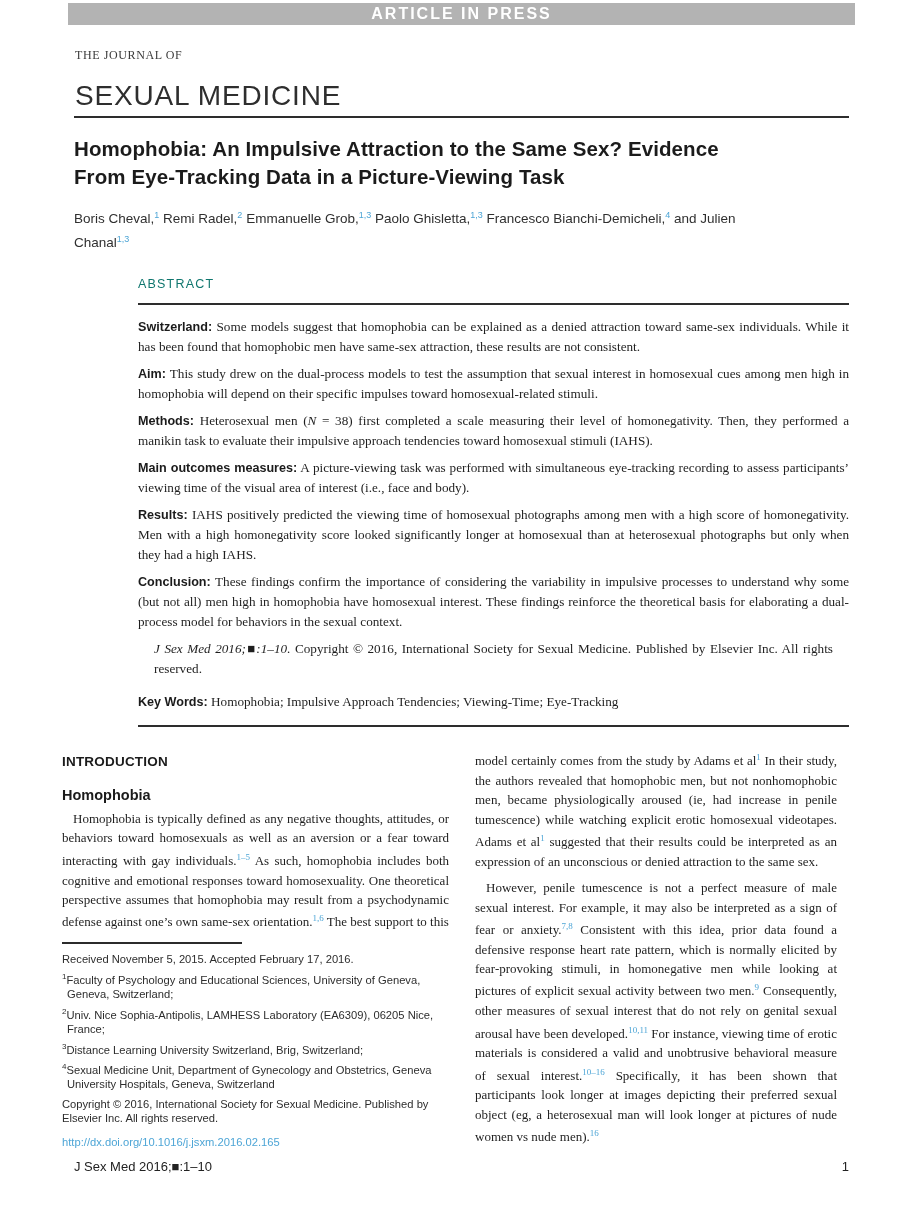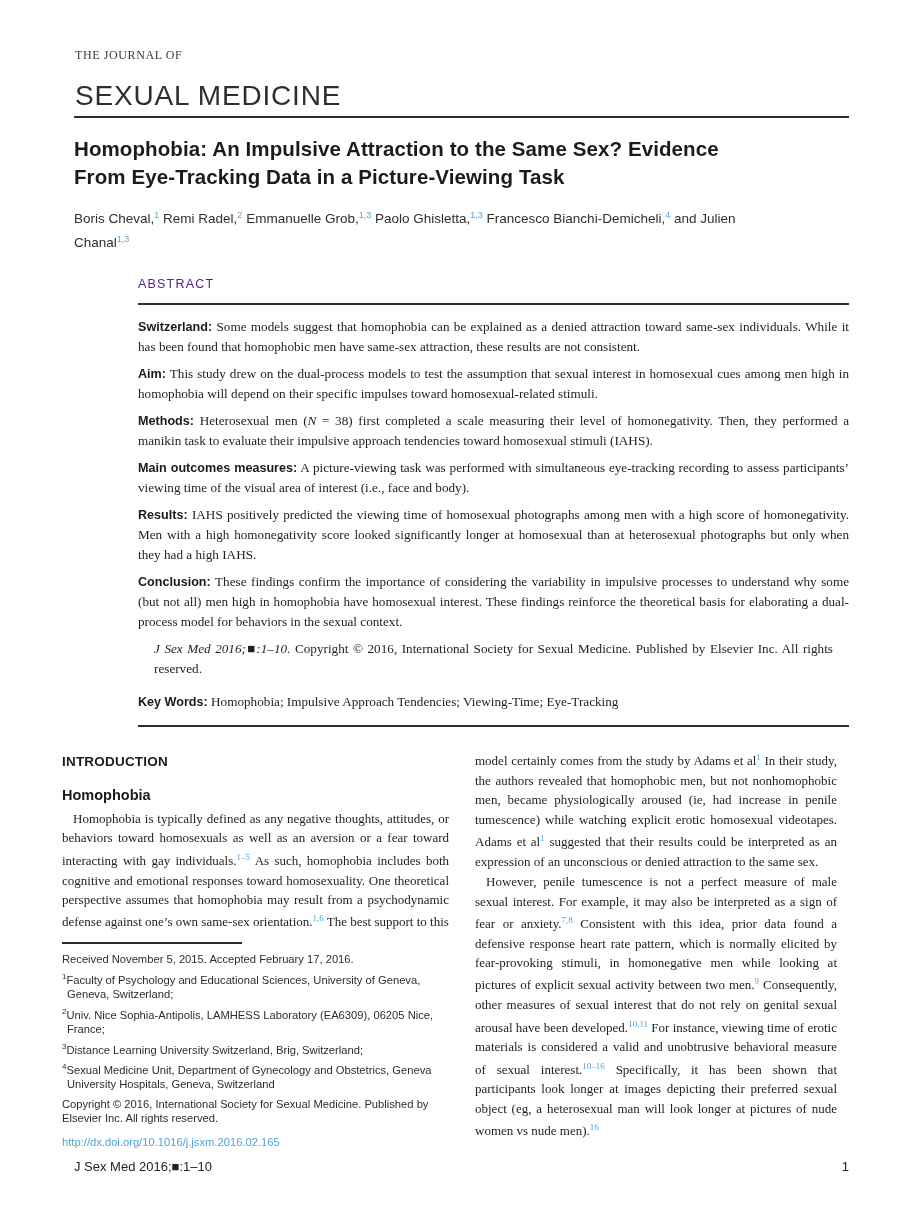--- a/index.html
+++ b/index.html
@@ -21,38 +21,38 @@
   
   .title{position:absolute;left:74px;top:135px;width:660px;margin:0;
         font-family:"Liberation Sans",sans-serif;font-size:20.5px;line-height:28px;
         font-weight:700;color:#1b1b1b;letter-spacing:.1px;}
   .authors{position:absolute;left:74px;top:204px;width:680px;
         font-family:"Liberation Sans",sans-serif;font-size:13.5px;line-height:20px;color:#2f2f2f;}
   sup.ref{color:#4da5d6;font-size:9px;}
 
   
   .abstract{position:absolute;left:138px;top:277px;width:711px;}
-  .abs-head{font-family:"Liberation Sans",sans-serif;font-size:12.5px;letter-spacing:1.2px;color:#4c1d95;}
+  .abs-head{font-family:"Liberation Sans",sans-serif;font-size:12.5px;letter-spacing:1.2px;color:#0f766e;}
   .abs-rule-top{height:2px;margin:12px 0 12px;}
   .abs-sec{margin:0 0 7px;font-size:13.2px;line-height:20px;text-align:justify;color:#1e1e1e;}
   .abs-label{font-family:"Liberation Sans",sans-serif;font-size:12.6px;font-weight:700;color:#1b1b1b;}
   .abs-cite{margin:0 16px 7px;font-size:13.2px;line-height:20px;text-align:justify;}
   .abs-keywords{margin:13px 0 0;font-size:13.2px;line-height:20px;}
   .abs-rule-bottom{height:2px;margin-top:13px;}
 
   
   .columns{position:absolute;left:62px;top:748px;width:775px;display:grid;
         grid-template-columns:387px 362px;column-gap:26px;}
   .sec-head{margin:6px 0 18px;font-family:"Liberation Sans",sans-serif;font-size:13.5px;
         font-weight:700;letter-spacing:.2px;color:#1b1b1b;}
   .sub-head{margin:0 0 6px;font-family:"Liberation Sans",sans-serif;font-size:14.5px;
         font-weight:700;color:#1b1b1b;}
   .body-p{margin:0;font-size:13px;line-height:19.4px;text-align:justify;color:#1e1e1e;}
   .body-p.indent{text-indent:11px;}
-  .col-right .body-p + .body-p{margin-top:1px;}
+  .col-right .body-p + .body-p{margin-top:7px;}
 
   
   .fn-rule{width:180px;height:2px;background:#2b2b2b;margin:10px 0 8px;}
   .fn{margin:0 0 4px;font-family:"Liberation Sans",sans-serif;font-size:11.2px;line-height:14px;
         color:#2d2d2d;padding-left:5px;text-indent:-5px;}
   .fn sup{font-size:8px;}
   .received,.copyright{padding-left:0;text-indent:0;}
   .copyright{margin-top:6px;margin-bottom:0;}
   .doi{font-family:"Liberation Sans",sans-serif;font-size:11.2px;color:#4da5d6;
         text-decoration:none;display:inline-block;margin-top:11px;}
@@ -60,20 +60,23 @@
   
   .footer{position:absolute;left:74px;top:1159px;width:775px;display:flex;
         justify-content:space-between;font-family:"Liberation Sans",sans-serif;
         font-size:13px;color:#222;}
 </style>
 </head>
 <body>
 
 <div class="page">
 
+  <div class="press-banner">
+    <span>ARTICLE IN PRESS</span>
+  </div>
 
   <div class="journal-head">
     <div class="kicker">THE JOURNAL OF</div>
     <div class="jname">SEXUAL MEDICINE</div>
   </div>
   <div class="rule head-rule"></div>
 
   <h1 class="title">Homophobia: An Impulsive Attraction to the Same Sex? Evidence From Eye-Tracking Data in a Picture-Viewing Task</h1>
   <div class="authors" id="authors">
   <span class="author"><span class="a-name">Boris Cheval,</span><sup class="ref">1</sup></span>

